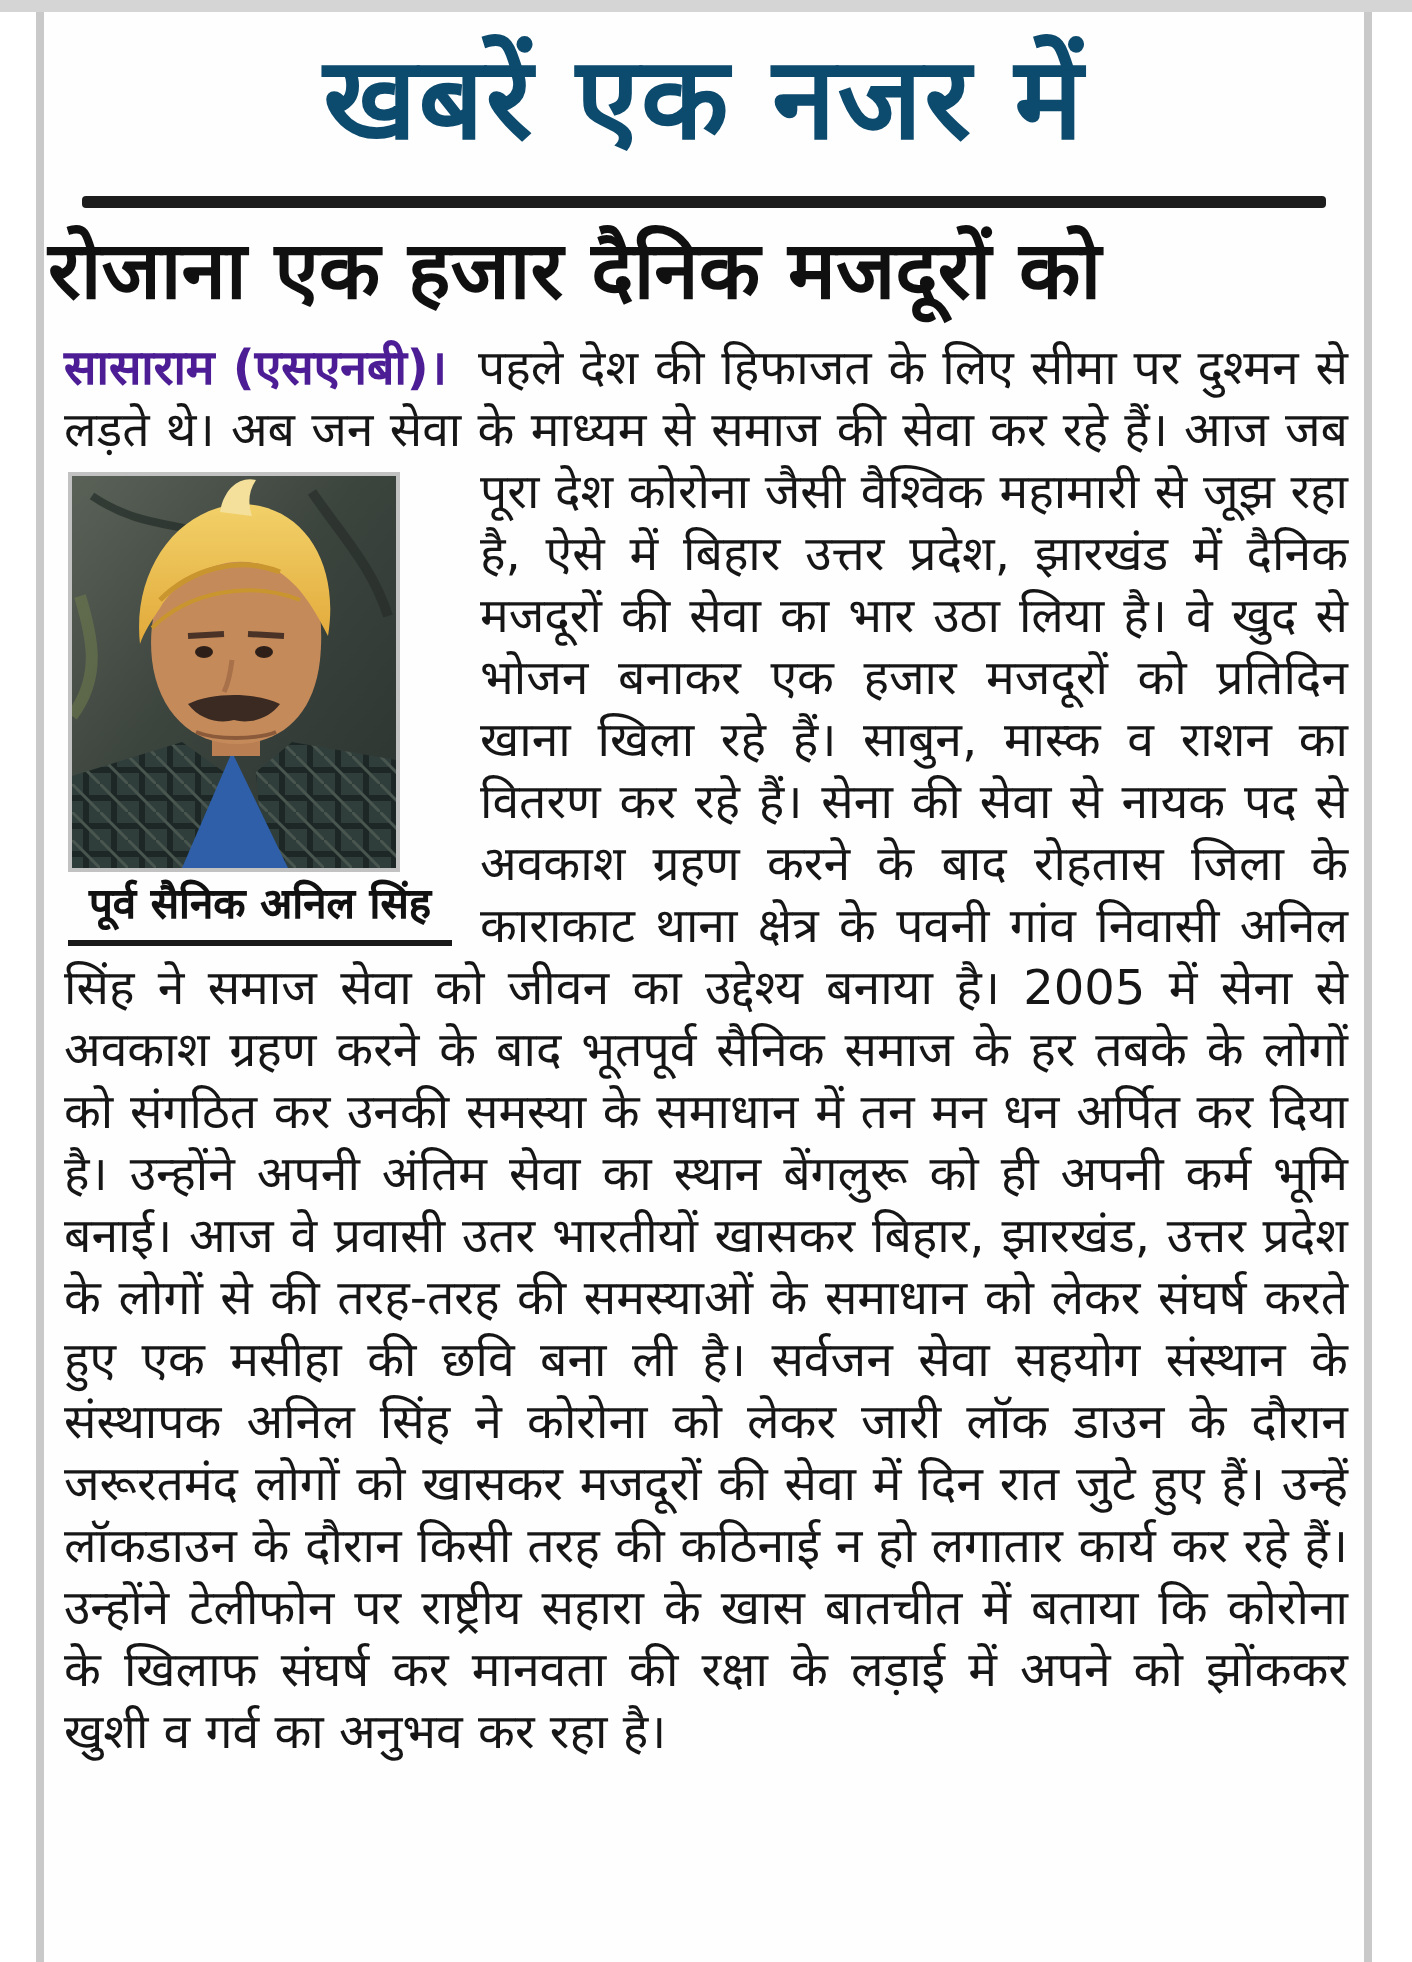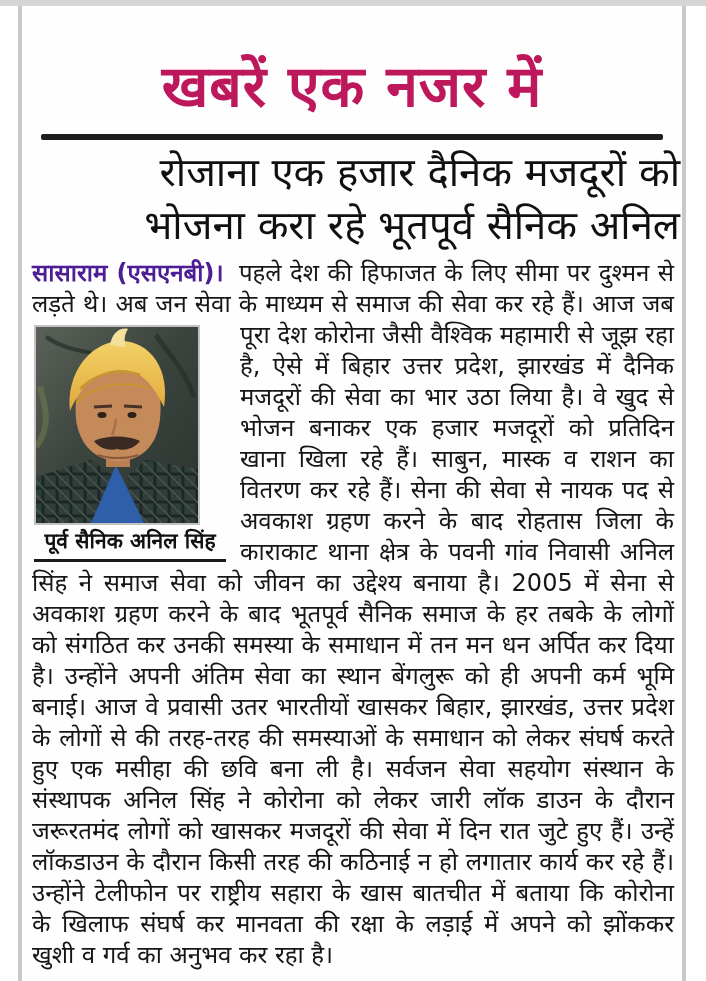--- a/index.html
+++ b/index.html
@@ -18,40 +18,40 @@
     margin: 0 20px 0 18px;
     border-left: 4px solid #c9c9c9;
     border-right: 4px solid #c9c9c9;
     min-height: 975px;
     background: #fefefe;
     padding: 0 2px;
     box-sizing: border-box;
   }
   .masthead {
     text-align: center;
-    padding-top: 44px;
+    padding-top: 8px;
     font-size: 57px;
     line-height: 72px;
     font-weight: bold;
-    color: #be185d;
+    color: #0c4a6e;
     letter-spacing: 1px;
   }
   .rule {
     height: 6px;
     background: #1d1d1d;
     width: 622px;
     margin: 12px auto 6px auto;
     border-radius: 2px;
   }
   .headline {
     margin: 6px 0 2px 0;
-    text-align: right;
+    text-align: left;
     font-size: 40px;
     line-height: 53px;
-    font-weight: normal;
+    font-weight: bold;
     color: #101010;
   }
   .article {
     margin: 6px 6px 0 8px;
   }
   .body-text {
     margin: 0;
     font-size: 24px;
     line-height: 31px;
     text-align: justify;
@@ -90,21 +90,20 @@
 <div class="top-strip"></div>
 
 <div class="clip-frame">
 
   <div class="masthead">खबरें एक नजर में</div>
 
   <div class="rule"></div>
 
   <div class="headline">
     <div>रोजाना एक हजार दैनिक मजदूरों को</div>
-    <div>भोजना करा रहे भूतपूर्व सैनिक अनिल</div>
   </div>
 
   <div class="article">
     <p class="body-text">
       <span class="dateline">सासाराम (एसएनबी)।</span>
       <span>पहले देश की हिफाजत के लिए सीमा पर दुश्मन से लड़ते थे। अब जन सेवा के माध्यम से समाज की सेवा कर रहे हैं। आज जब पूरा</span>
       <span class="photo-fig">
         <svg viewBox="0 0 162 196" xmlns="http://www.w3.org/2000/svg">
           <defs>
             <linearGradient id="bgGrad" x1="0" y1="0" x2="1" y2="1">

